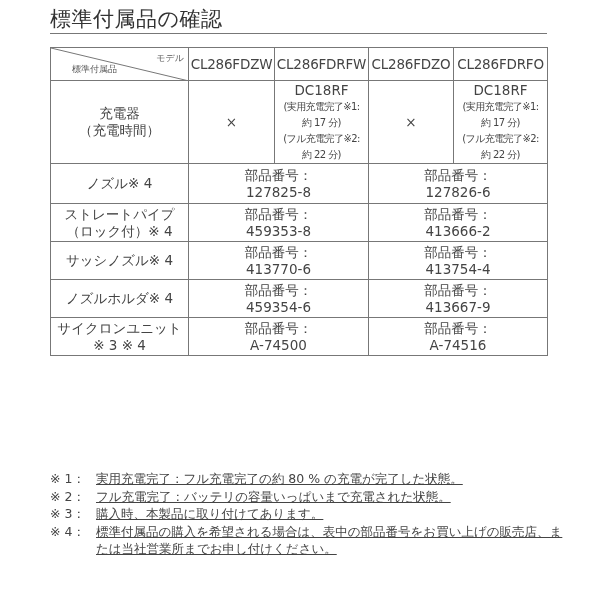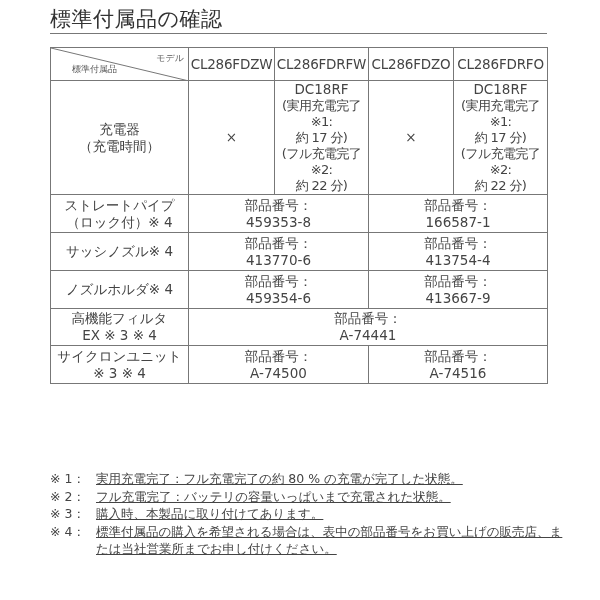--- a/index.html
+++ b/index.html
@@ -9,21 +9,21 @@
   .title-rule { position:absolute; left:50px; top:33px; width:497px; height:0; border-top:1.5px solid #777; }
   table.acc { position:absolute; left:50px; top:47px; border-collapse:collapse; table-layout:fixed; width:497px; }
   table.acc td { border:1.3px solid #777; text-align:center; vertical-align:middle; padding:0;
                  font-size:13.5px; line-height:17px; color:#444; overflow:hidden; }
   .hdr-corner { position:relative; height:32px;text-align:center; }
   .hdr-corner svg { position:absolute; left:0; top:0; }
   .hdr-model { position:absolute; right:4px; top:2px; font-size:9px; color:#555; }
   .hdr-item { position:absolute; left:5px; bottom:2px; font-size:9px; color:#555;margin-left:16px; }
   .model { font-size:13px; letter-spacing:-0.2px;margin-top:9px; }
   .item { font-size:14px; }
-  .small { font-size:13px; line-height:16px; letter-spacing:-0.6px;text-align:center; }
+  .small { font-size:10px; line-height:16px; letter-spacing:-0.6px;text-align:center; }
   .cross { font-size:14px; color:#666; }
   .pn-label, .pn-val { display:block; }
   .notes { position:absolute; left:50px; top:470px; width:520px; font-size:12.5px; line-height:17.5px; color:#444; }
   .note { display:flex; }
   .note-mark { width:46px; flex:none; }
   .note-text { flex:1;text-decoration:underline; }
 </style>
 </head>
 <body>
 
@@ -72,33 +72,44 @@
     <td class="cross">×</td>
     <td>
       <div>DC18RF</div>
       <div class="small">(実用充電完了※1:</div>
       <div class="small">約 17 分)</div>
       <div class="small">(フル充電完了※2:</div>
       <div class="small">約 22 分)</div>
     </td>
   </tr>
 
+  <tr style="height:40px">
+    <td class="item">ノズル※ 4</td>
+    <td colspan="2">
+      <span class="pn-label">部品番号：</span>
+      <span class="pn-val">127825-8</span>
+    </td>
+    <td colspan="2">
+      <span class="pn-label">部品番号：</span>
+      <span class="pn-val">127826-6</span>
+    </td>
+  </tr>
 
   <tr style="height:38px">
     <td class="item">
       <div>ストレートパイプ</div>
       <div>（ロック付）※ 4</div>
     </td>
     <td colspan="2">
       <span class="pn-label">部品番号：</span>
       <span class="pn-val">459353-8</span>
     </td>
     <td colspan="2">
       <span class="pn-label">部品番号：</span>
-      <span class="pn-val">166587-1</span>
+      <span class="pn-val">413666-2</span>
     </td>
   </tr>
 
   <tr style="height:38px">
     <td class="item">サッシノズル※ 4</td>
     <td colspan="2">
       <span class="pn-label">部品番号：</span>
       <span class="pn-val">413770-6</span>
     </td>
     <td colspan="2">
@@ -112,30 +123,20 @@
     <td colspan="2">
       <span class="pn-label">部品番号：</span>
       <span class="pn-val">459354-6</span>
     </td>
     <td colspan="2">
       <span class="pn-label">部品番号：</span>
       <span class="pn-val">413667-9</span>
     </td>
   </tr>
 
-  <tr style="height:37px">
-    <td class="item">
-      <div>高機能フィルタ</div>
-      <div>EX ※ 3 ※ 4</div>
-    </td>
-    <td colspan="4">
-      <span class="pn-label">部品番号：</span>
-      <span class="pn-val">A-74441</span>
-    </td>
-  </tr>
 
   <tr style="height:38px">
     <td class="item">
       <div>サイクロンユニット</div>
       <div>※ 3 ※ 4</div>
     </td>
     <td colspan="2">
       <span class="pn-label">部品番号：</span>
       <span class="pn-val">A-74500</span>
     </td>

